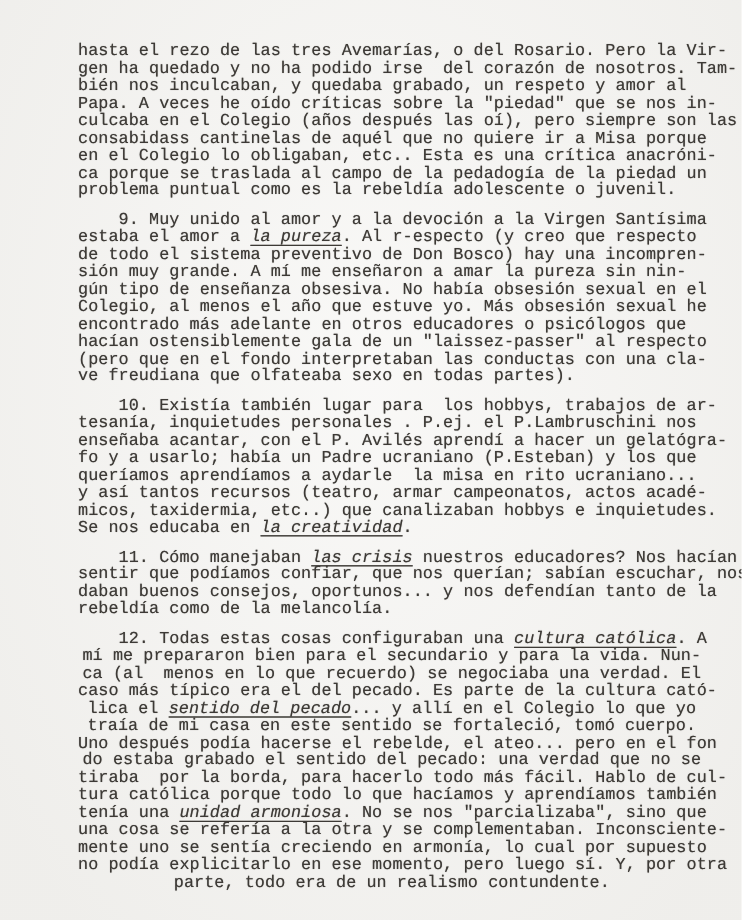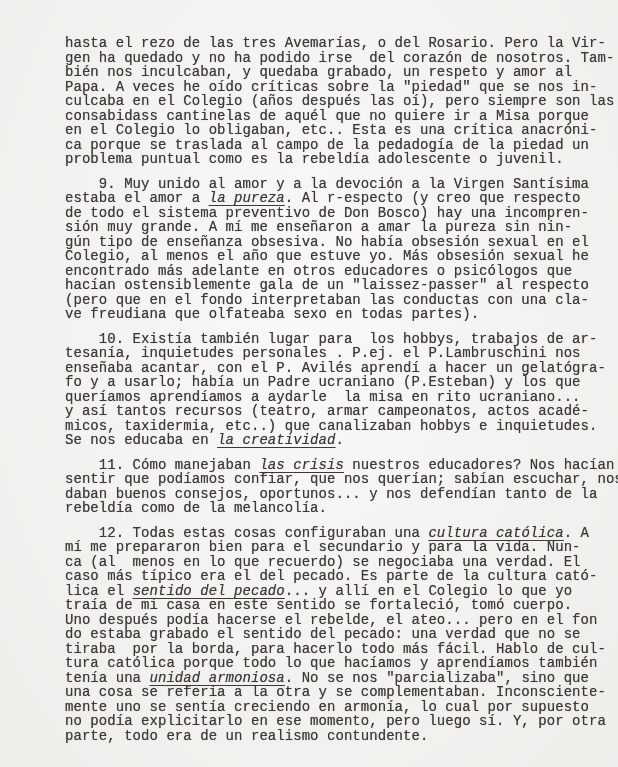--- a/index.html
+++ b/index.html
@@ -19,21 +19,21 @@
   }
   .doc {
     font-size: 14px;
     line-height: 14.5px;
     color: #3d3a36;
     white-space: pre;
     text-shadow: 0 0 0.7px rgba(61,58,54,0.65);
     letter-spacing: 0.05px;
   }
   .paragraph { margin: 0 0 10px 0; }
-  .paragraph:last-child { margin-bottom: 0; }
+  .paragraph:last-child { margin-bottom: 0; text-align: center; }
   .line { height: 14.5px; }
   .u {
     text-decoration: underline;
     text-underline-offset: 2.5px;
     text-decoration-thickness: 1px;
     font-style: italic;
   }
 </style>
 </head>
 <body>

